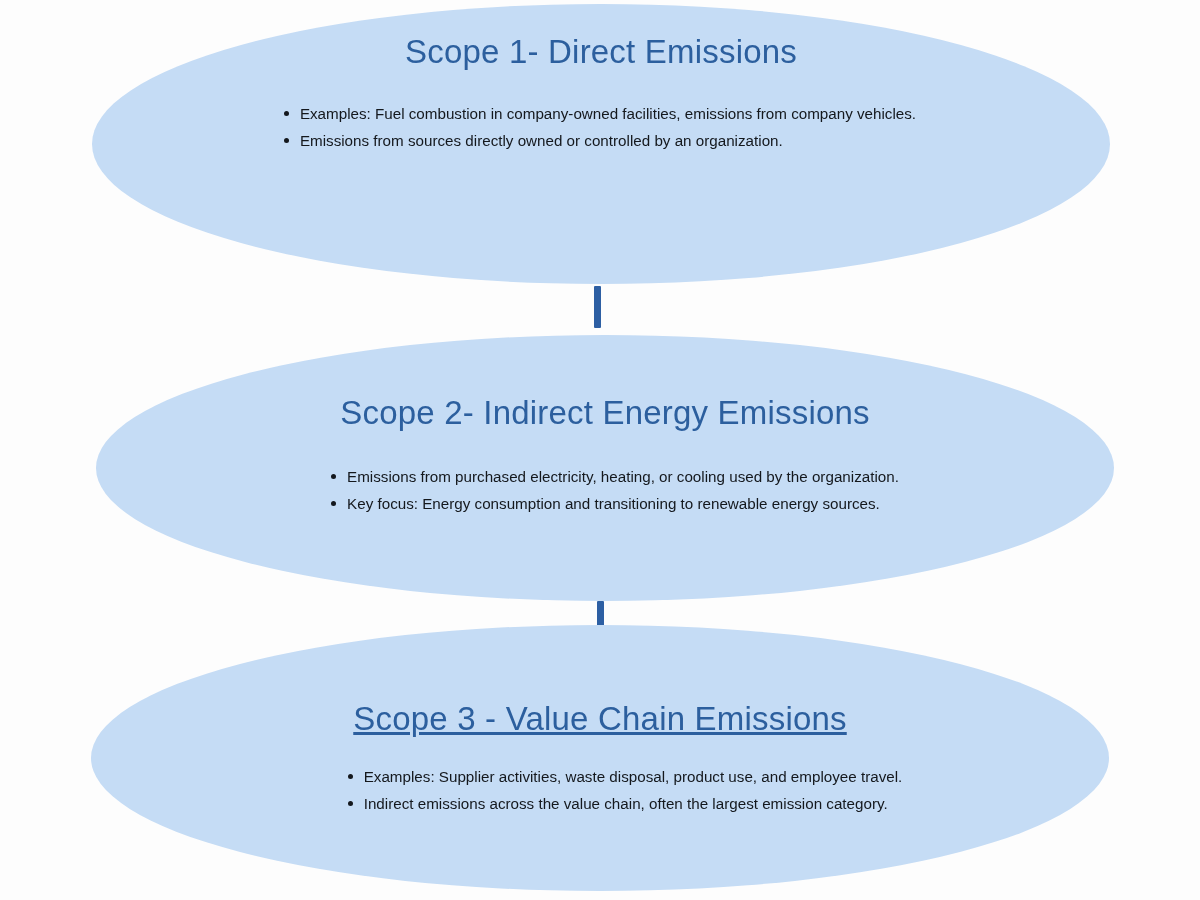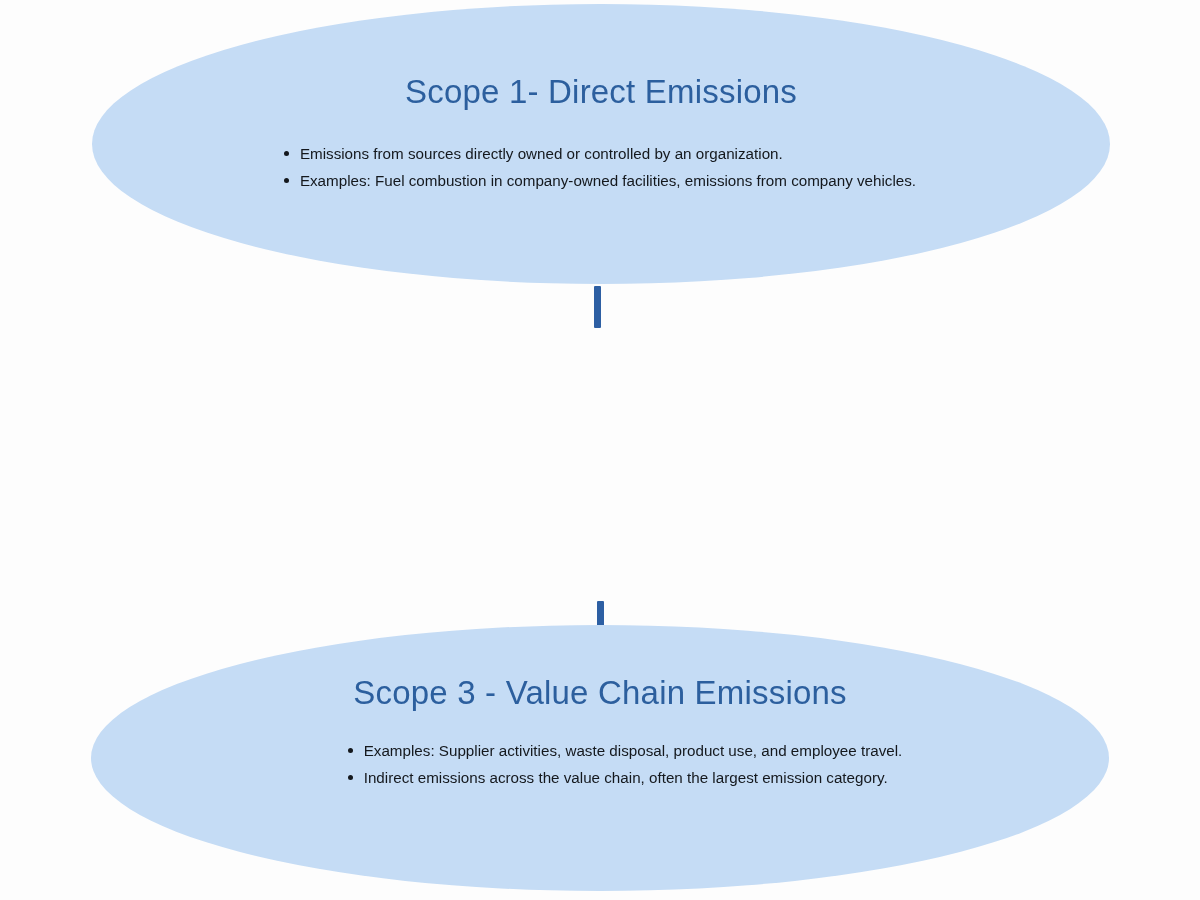--- a/index.html
+++ b/index.html
@@ -55,23 +55,23 @@
 
   .node-title {
     color: #2c5f9e;
     font-size: 33px;
     font-weight: 400;
     letter-spacing: 0.2px;
     text-align: center;
     white-space: nowrap;
     line-height: 1.1;
   }
-  .node-scope1 .node-title { margin-top: 70px; }
+  .node-scope1 .node-title { margin-top: 30px; }
   .node-scope2 .node-title { margin-top: 60px; }
-  .node-scope3 .node-title { margin-top: 50px; }
+  .node-scope3 .node-title { margin-top: 76px; text-decoration: underline; }
 
   .bullet-list {
     list-style: none;
     margin: 0;
     padding: 0;
     color: #14181d;
     font-size: 15.2px;
     line-height: 1.78;
   }
   .node-scope1 .bullet-list { margin-top: 30px; margin-left: -6px; }
@@ -117,27 +117,34 @@
   }
 </style>
 </head>
 <body>
 
 <div id="diagram-canvas">
 
   <div class="ellipse-node node-scope1">
     <div class="node-title">Scope 1- Direct Emissions</div>
     <ul class="bullet-list">
+      <li class="bullet-item">Examples: Fuel combustion in company-owned facilities, emissions from company vehicles.</li>
       <li class="bullet-item">Emissions from sources directly owned or controlled by an organization.</li>
-      <li class="bullet-item">Examples: Fuel combustion in company-owned facilities, emissions from company vehicles.</li>
     </ul>
   </div>
 
   <div class="connector-bar connector-1"></div>
 
+  <div class="ellipse-node node-scope2">
+    <div class="node-title">Scope 2-  Indirect Energy Emissions</div>
+    <ul class="bullet-list">
+      <li class="bullet-item">Emissions from purchased electricity, heating, or cooling used by the organization.</li>
+      <li class="bullet-item">Key focus: Energy consumption and transitioning to renewable energy sources.</li>
+    </ul>
+  </div>
 
   <div class="connector-bar connector-2"></div>
 
   <div class="ellipse-node node-scope3">
     <div class="node-title">Scope 3 - Value Chain Emissions</div>
     <ul class="bullet-list">
       <li class="bullet-item">Examples: Supplier activities, waste disposal, product use, and employee travel.</li>
       <li class="bullet-item">Indirect emissions across the value chain, often the largest emission category.</li>
     </ul>
   </div>

